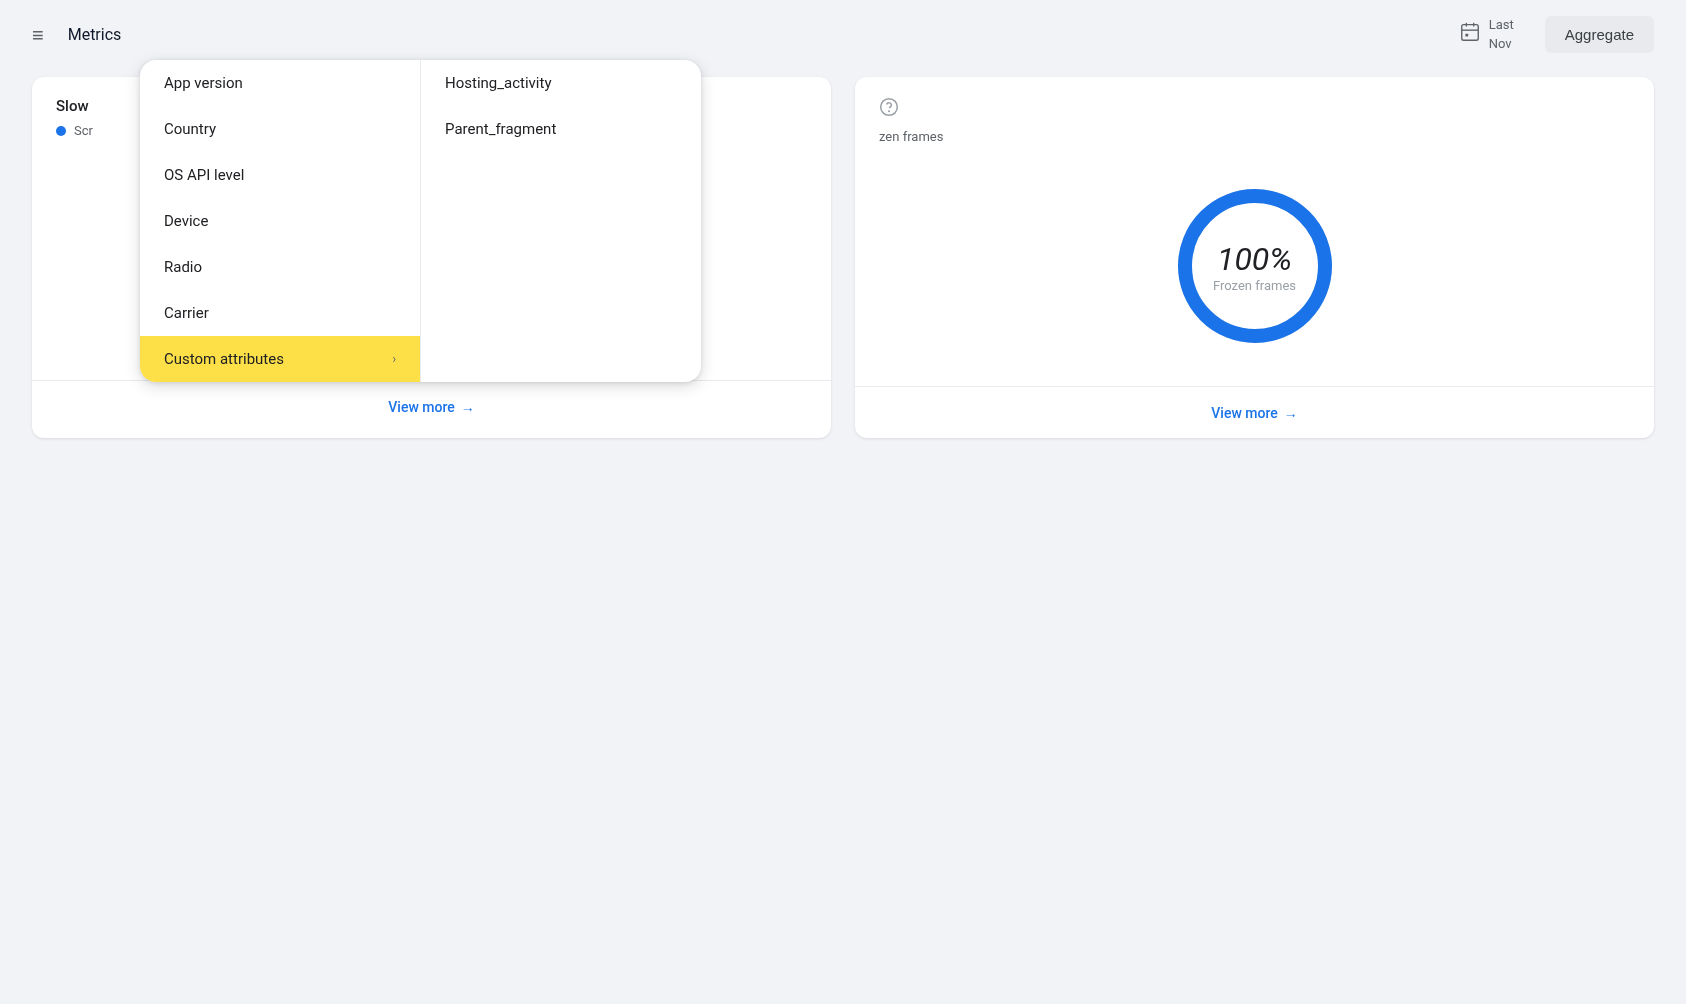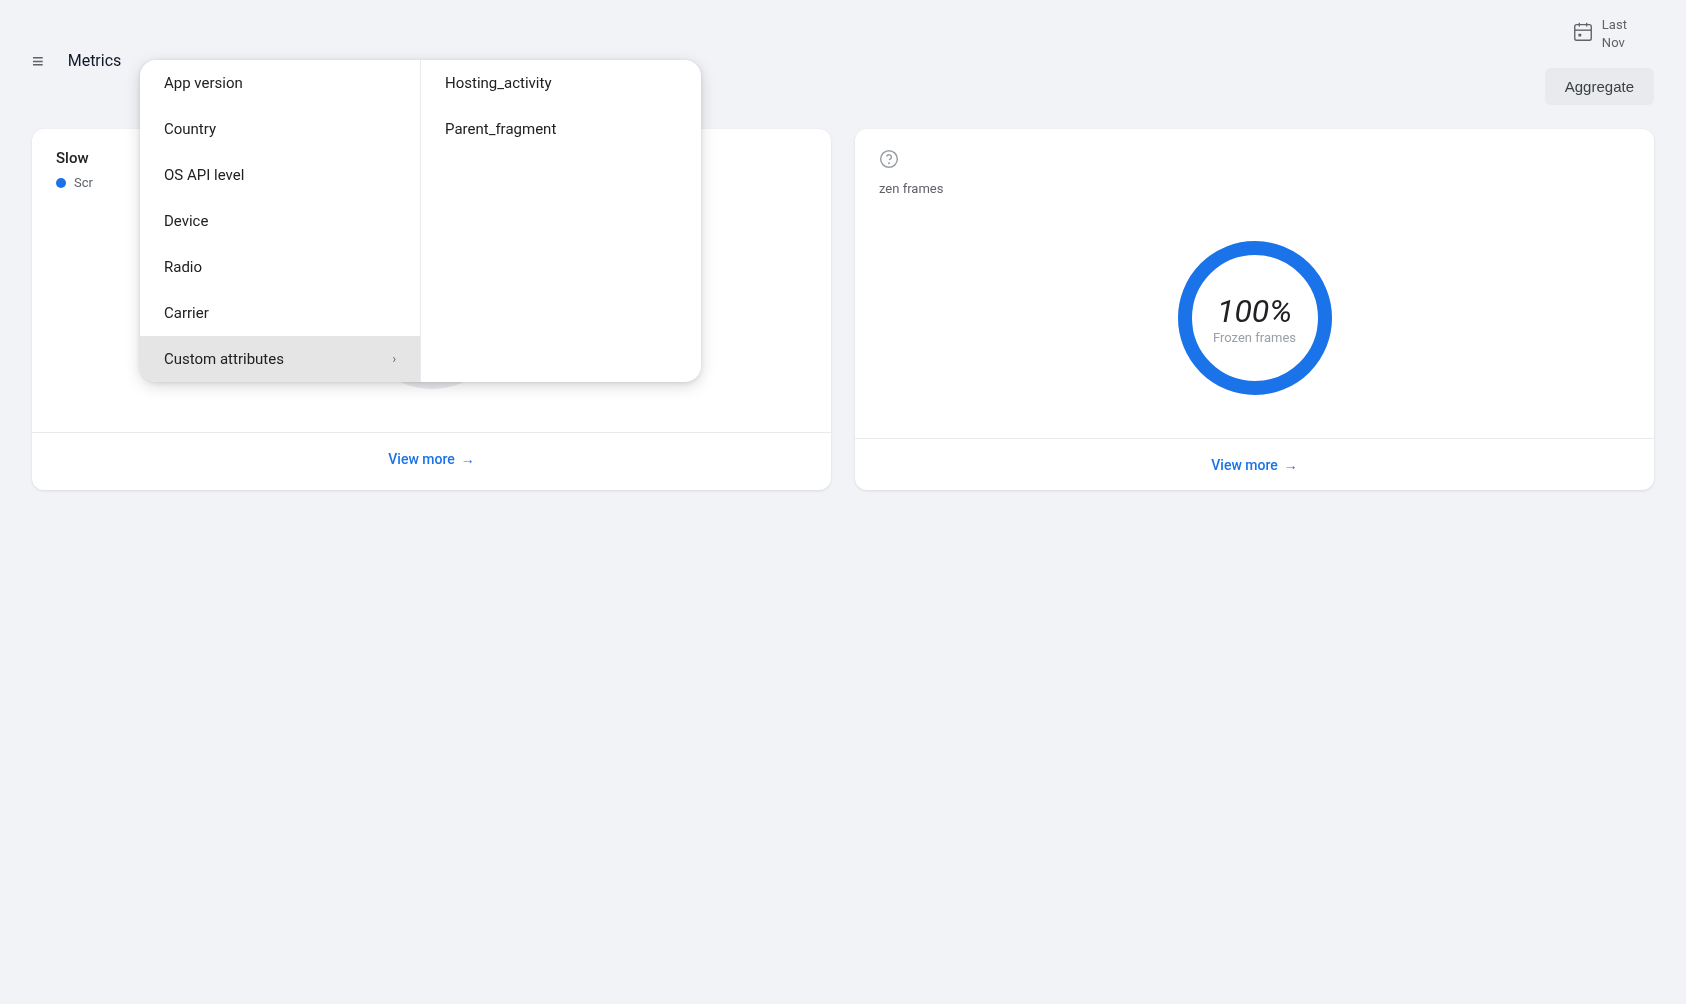--- a/index.html
+++ b/index.html
@@ -32,22 +32,21 @@
       cursor: pointer;
     }
     .metrics-label {
       color: #0f172a;
       font-size: 16px;
       font-weight: 400;
     }
     .top-right {
       display: flex;
       align-items: center;
-      gap: 16px;
-      flex-direction: column;
+      gap: 31px;
     }
     .calendar-area {
       display: flex;
       align-items: center;
       gap: 8px;
       color: #5f6368;
     }
     .calendar-icon {
       font-size: 20px;
       color: #5f6368;
@@ -186,21 +185,21 @@
       padding: 14px 24px;
       font-size: 15px;
       color: #202124;
       cursor: pointer;
       display: flex;
       align-items: center;
       justify-content: space-between;
       white-space: nowrap;
     }
     .menu-item.active, .menu-item.highlighted {
-      background: #e5e5e5;
+      background: #fde047;
     }
 
     .menu-divider-col {
       width: 1px;
       background: #e8eaed;
     }
 
     .chevron-icon {
       font-size: 12px;
       color: #5f6368;

